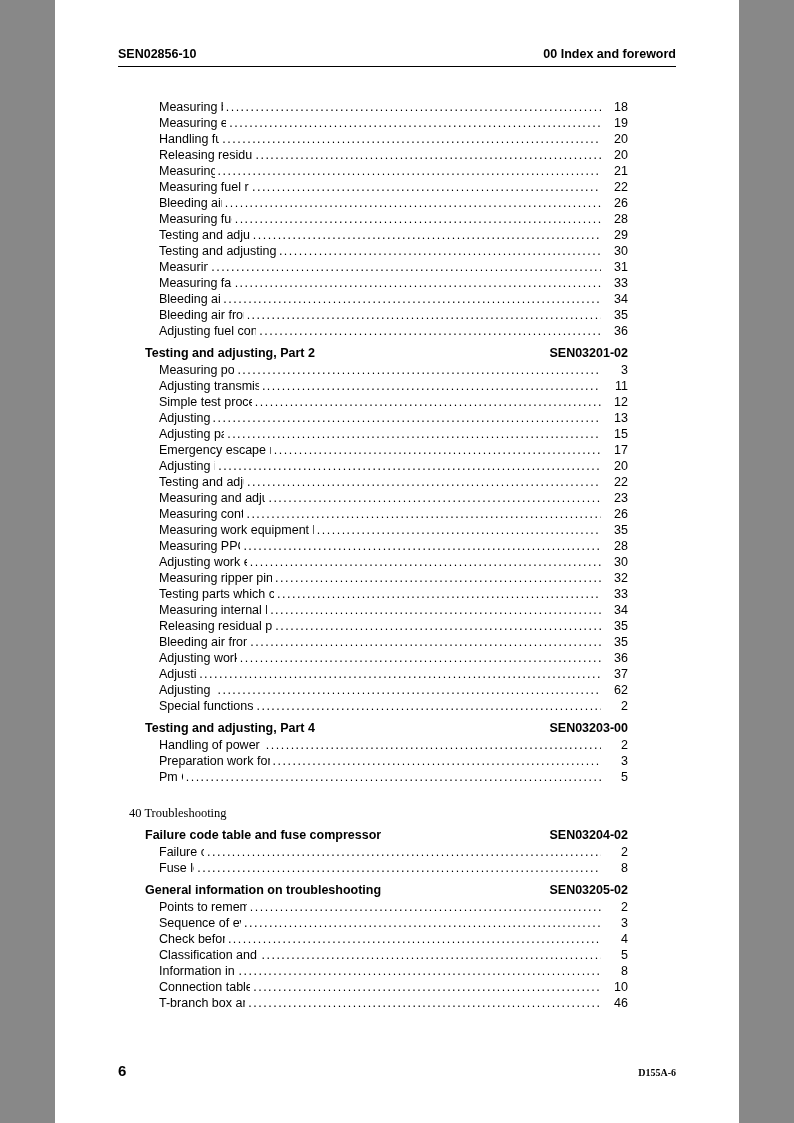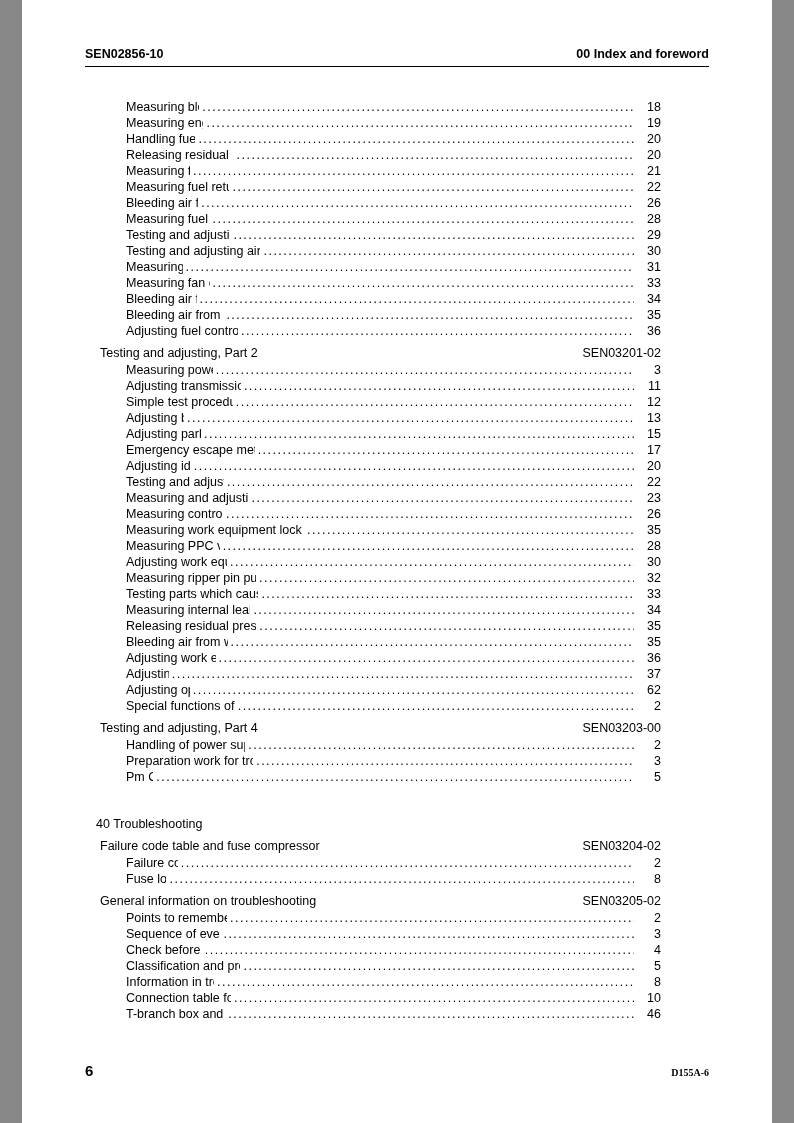--- a/index.html
+++ b/index.html
@@ -1,20 +1,20 @@
 <!DOCTYPE html>
 <html><head>
 <meta charset="utf-8">
 <style>
   * { margin: 0; padding: 0; box-sizing: border-box; }
   html, body { background: #888; }
   body { font-family: "Liberation Sans", sans-serif; }
   .page {
     position: relative;
-    width: 750px;
+    width: 684px;
     height: 1123px;
     margin: 0 auto;
     background: #ffffff;
     color: #000;
     overflow: hidden;
   }
   .header {
     display: flex;
     justify-content: space-between;
     align-items: flex-end;
@@ -30,22 +30,22 @@
     font-size: 12.5px;
   }
   .row {
     display: flex;
     align-items: baseline;
     height: 16px;
     line-height: 16px;
     white-space: nowrap;
   }
   .row.entry   { margin-left: 41px; }
-  .row.section { margin-left: 15px; margin-top: 6px; margin-bottom: 1px; }
-  .row.chapter { margin-left: 11px; margin-top: 31px; margin-bottom: 5px; }
+  .row.section { margin-left: 27px; margin-top: 6px; margin-bottom: 1px; font-weight: bold; }
+  .row.chapter { margin-left: 11px; margin-top: 20px; margin-bottom: 5px; font-family: Liberation Serif, serif; }
   .label { flex: 0 1 auto; overflow: hidden; }
   .dots {
     flex: 1 1 auto;
     overflow: hidden;
     margin: 0 3px;
     min-width: 10px;
   }
   .dots::after {
     content: "..........................................................................................................................................................................................";
     letter-spacing: 1.5px;

